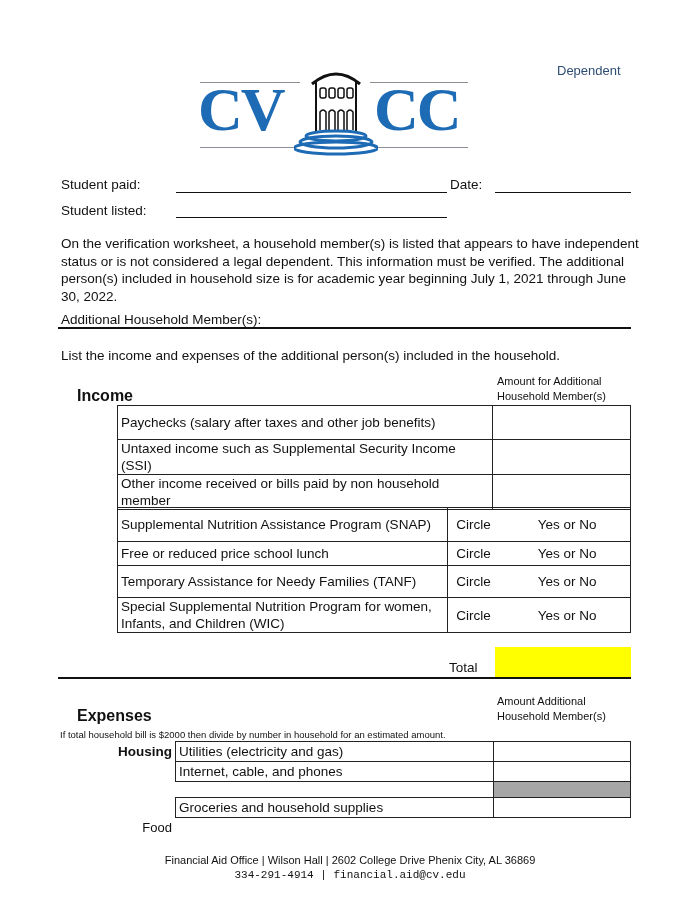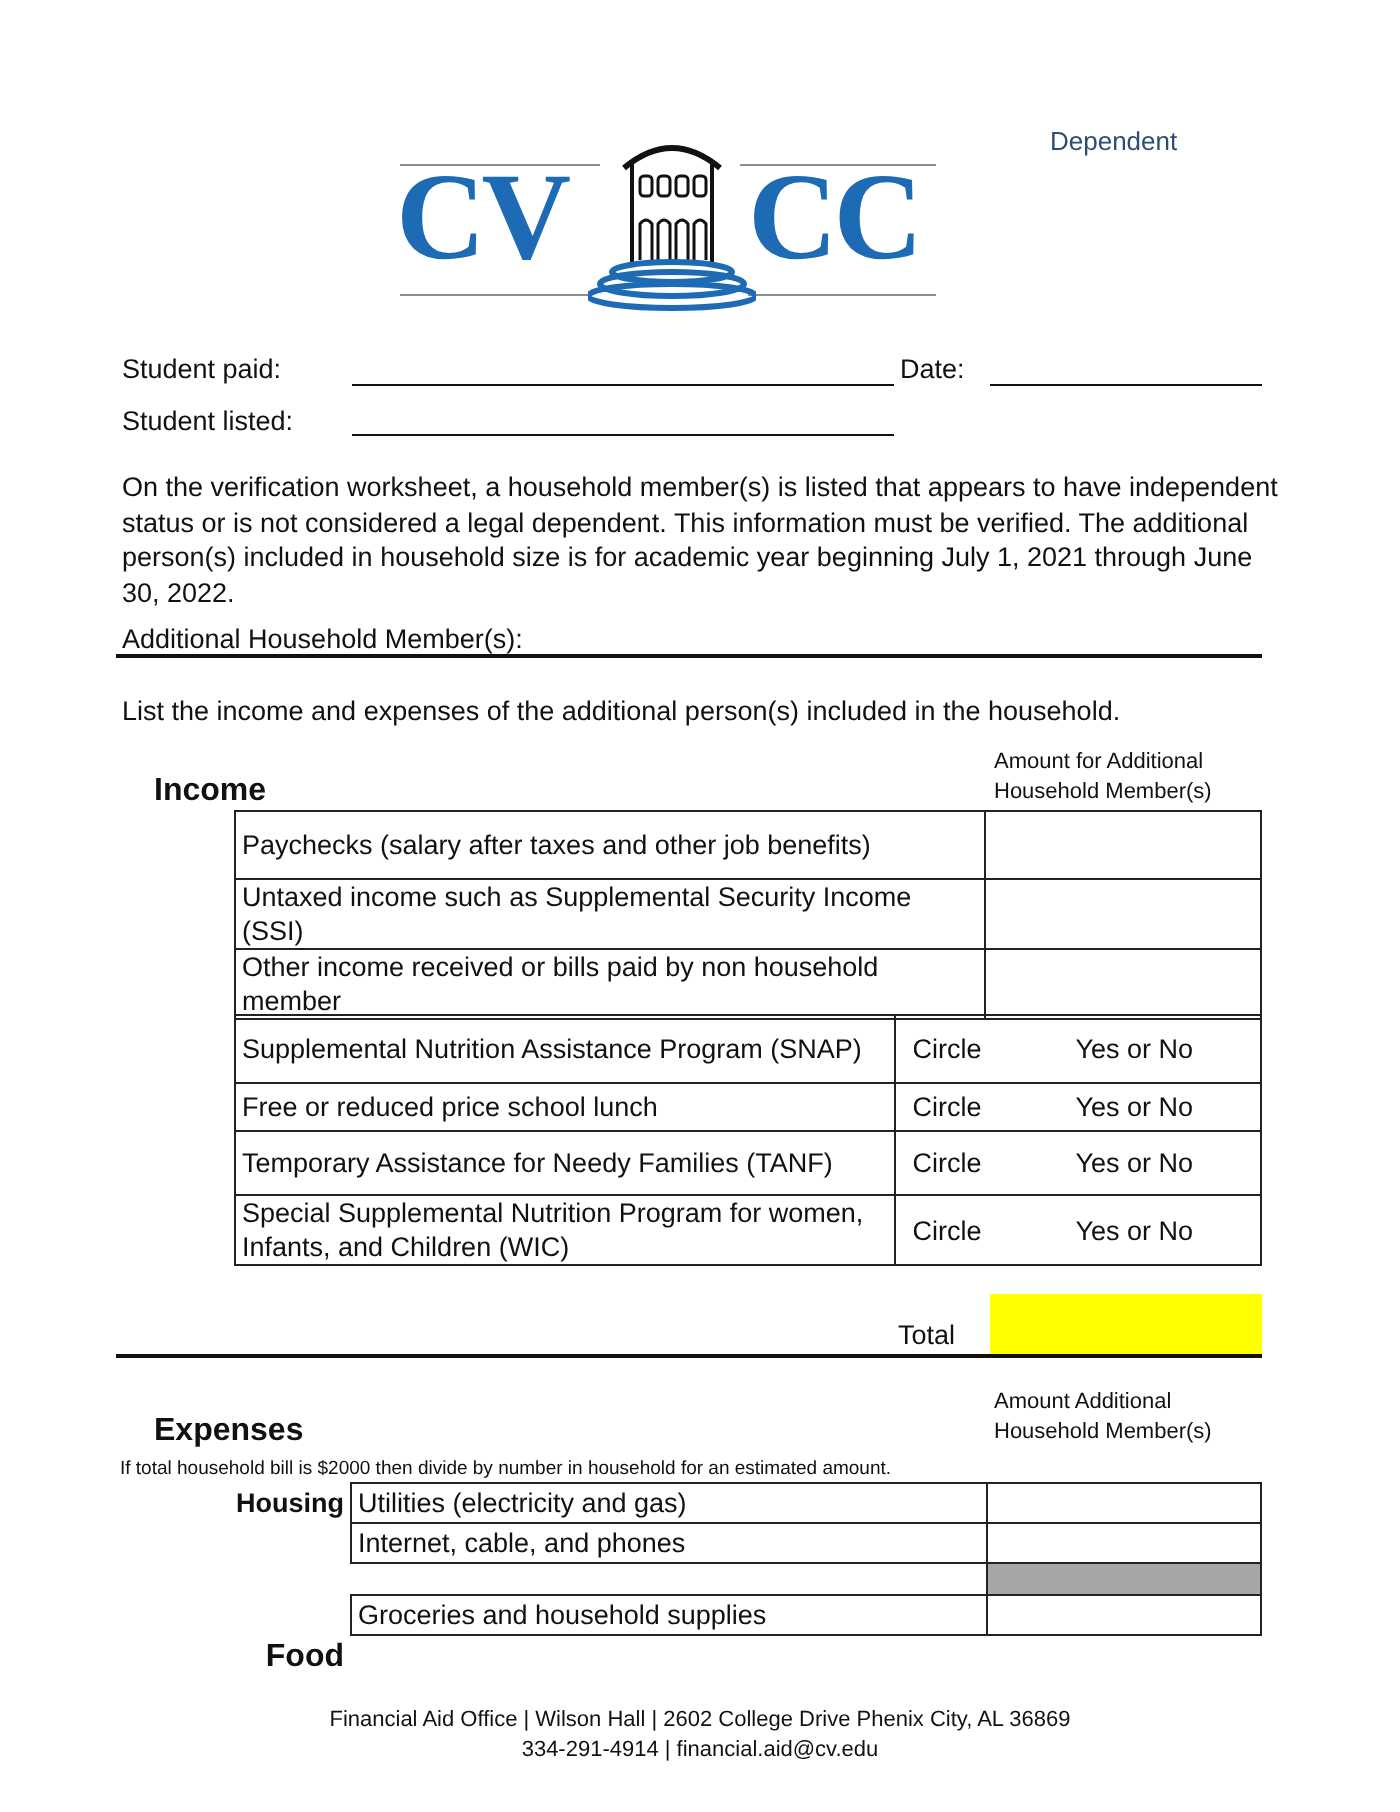--- a/index.html
+++ b/index.html
@@ -1,19 +1,19 @@
 <!DOCTYPE html>
 <html><head>
 <meta charset="utf-8">
 <style>
   html, body { margin:0; padding:0; background:#fff; }
   body { width:700px; height:906px; position:relative; overflow:hidden;
          font-family:"Liberation Sans", sans-serif; color:#111; }
   .abs { position:absolute; }
-  .tag { left:525px; top:63px; font-size:13px; color:#2d4d73; }
+  .tag { left:557px; top:63px; font-size:13px; color:#2d4d73; }
   
   .logo { left:196px; top:62px; width:275px; height:96px; }
   .lg-line { position:absolute; height:1px; background:#8a8f96; }
   .lg-text { position:absolute; top:16px; font-family:"Liberation Serif", serif;
              font-weight:bold; font-size:62px; color:#1d6bb5; letter-spacing:-2px; line-height:1; }
   .f13 { font-size:13.5px; }
   .uline { position:absolute; height:1px; background:#111; }
   .para { left:61px; top:235px; width:580px; font-size:13.5px; line-height:17.5px; }
   .thickline { position:absolute; height:2px; background:#111; }
   table.grid { position:absolute; border-collapse:collapse; font-size:13.5px; }
@@ -127,21 +127,21 @@
 <div class="thickline" style="left:58px;top:677px;width:573px;"></div>
 
 <div class="abs h-bold" style="left:61px;top:707px;">Expenses</div>
 <div class="abs hdr-small" style="left:497px;top:694px;">
   <div>Amount Additional</div>
   <div>Household Member(s)</div>
 </div>
 <div class="abs" style="left:60px;top:729px;font-size:9.5px;">If total household bill is $2000 then divide by number in household for an estimated amount.</div>
 
 <div class="abs" style="left:90px;top:744px;width:82px;text-align:right;font-weight:bold;font-size:13.5px;">Housing</div>
-<div class="abs" style="left:90px;top:820px;width:82px;text-align:right;font-weight:bold;font-size:16px;">Food</div>
+<div class="abs" style="left:90px;top:820px;width:82px;text-align:right;font-weight:normal;font-size:13px;">Food</div>
 
 <table class="grid" style="left:175px;top:741px;width:456px;">
   <colgroup>
       <col style="width:319px">
       <col style="width:137px">
     </colgroup>
   <tbody>
   <tr style="height:20px">
     <td>Utilities (electricity and gas)</td>
     <td></td>
@@ -155,13 +155,13 @@
     <td class="gray"></td>
   </tr>
   <tr style="height:20px">
     <td>Groceries and household supplies</td>
     <td></td>
   </tr>
 </tbody>
   </table>
 
 <div class="abs footer" style="top:853px;">Financial Aid Office | Wilson Hall | 2602 College Drive  Phenix City, AL 36869</div>
-<div class="abs footer" style="top:868px;">334-291-4914 | financial.aid@cv.edu</div>
+<div class="abs footer" style="top:868px;font-family:Liberation Mono, monospace;">334-291-4914 | financial.aid@cv.edu</div>
 
 </body></html>

